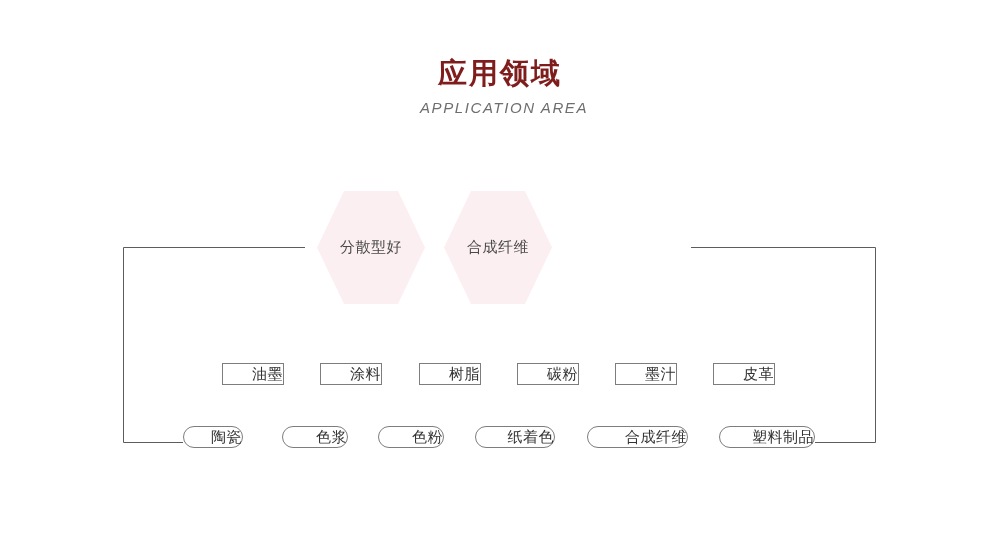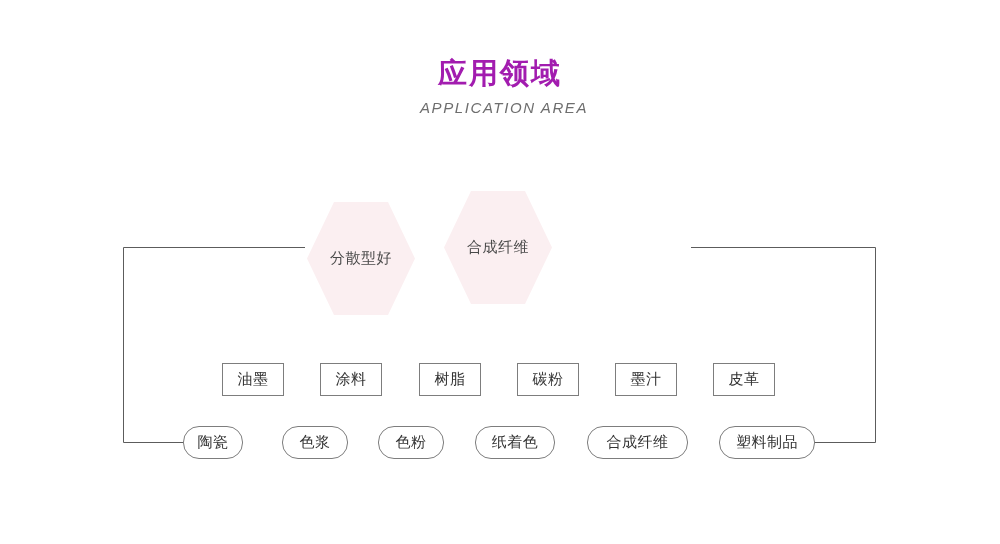--- a/index.html
+++ b/index.html
@@ -23,21 +23,21 @@
   .header {
     position: absolute;
     top: 56px;
     left: 0;
     width: 1000px;
     text-align: center;
   }
   .title {
     font-size: 29px;
     font-weight: bold;
-    color: #a21caf;
+    color: #7f1d1d;
     letter-spacing: 2px;
     line-height: 34px;
     margin: 0;
   }
   .subtitle {
     margin: 9px 0 0 0;
     font-size: 15px;
     font-style: italic;
     color: #6e6e6e;
     letter-spacing: 1.6px;
@@ -73,40 +73,40 @@
     display: flex;
     align-items: center;
     justify-content: center;
   }
   .hex-label {
     font-size: 15px;
     color: #4a4a4a;
     letter-spacing: 0.5px;
     white-space: nowrap;
   }
-  .hex-1 { left: 307px; margin-top: 11px; }
+  .hex-1 { left: 317px; }
   .hex-2 { left: 444px; }
   .hex-3 { left: 583px; }
 
   
   .boxes {
     position: absolute;
     top: 0;
     left: 0;
     width: 1000px;
     height: 544px;
   }
   .item-box {
     position: absolute;
-    height: 33px;
+    height: 22px;
     border: 1px solid #7d7d7d;
     background: #ffffff;
     display: flex;
     align-items: center;
-    justify-content: center;
+    justify-content: flex-end;
     box-sizing: border-box;
   }
   .item-label {
     font-size: 15px;
     color: #333333;
     letter-spacing: 0.5px;
     white-space: nowrap;
   }
   .row-1 { top: 363px; }
   .row-2 { top: 426px; border-radius: 16px; }

